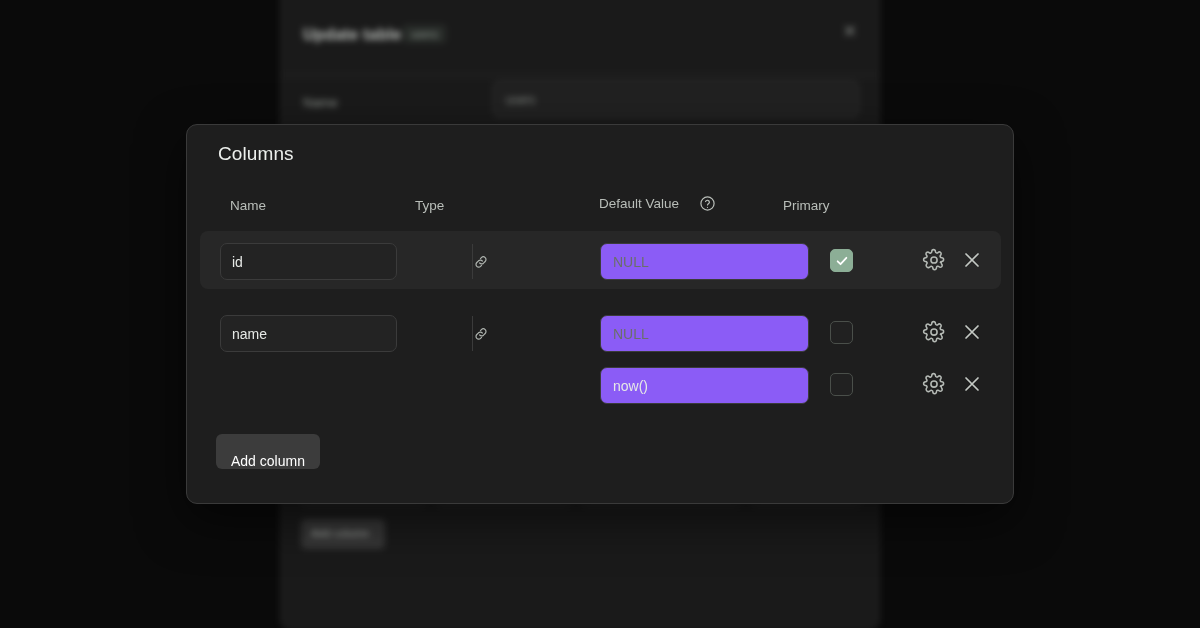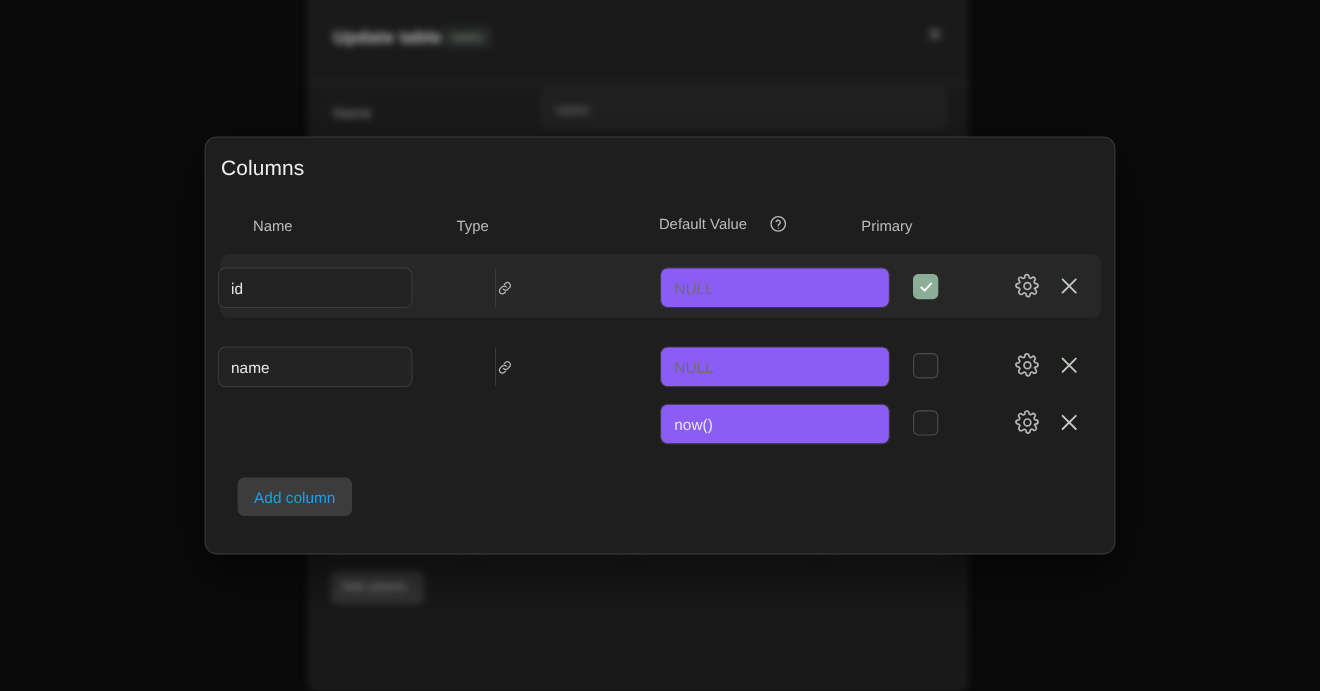--- a/index.html
+++ b/index.html
@@ -134,21 +134,21 @@
     width: 828px;
     height: 380px;
     background: #1e1e1e;
     border: 1px solid #3a3a3a;
     border-radius: 11px;
     box-shadow: 0 16px 48px rgba(0,0,0,.55);
   }
 
   .panel-title {
     position: absolute;
-    left: 14px;
+    left: 31px;
     top: 18px;
     font-size: 19px;
     color: #ecefec;
     letter-spacing: .1px;
   }
 
   
   .col-headers {
     position: absolute;
     left: 0; top: 68px;
@@ -193,21 +193,21 @@
     left: 13px;
     top: 0;
     width: 801px;
     height: 58px;
     background: #272727;
     border-radius: 8px;
   }
 
   .name-wrap {
     position: absolute;
-    left: 11px;
+    left: 33px;
     top: 12px;
     width: 177px;
     height: 37px;
     background: #232323;
     border: 1px solid #3b3b3b;
     border-radius: 7px;
     display: flex;
     align-items: stretch;
     gap: 48px;
   }
@@ -338,25 +338,25 @@
 
   .add-column-btn {
     position: absolute;
     left: 29px;
     top: 309px;
     height: 35px;
     padding: 0 15px;
     background: #3c3c3c;
     border: none;
     border-radius: 6px;
-    color: #0ea5e9;
+    color: #ffffff;
     font-size: 14px;
     font-family: "Liberation Sans", sans-serif;
     display: flex;
-    align-items: center;
+    align-items: flex-end;
     cursor: pointer;
   }
 
   svg { display: block; }
 </style>
 </head>
 <body>
 
 <div id="bg-layer">
   <div class="bg-modal">

